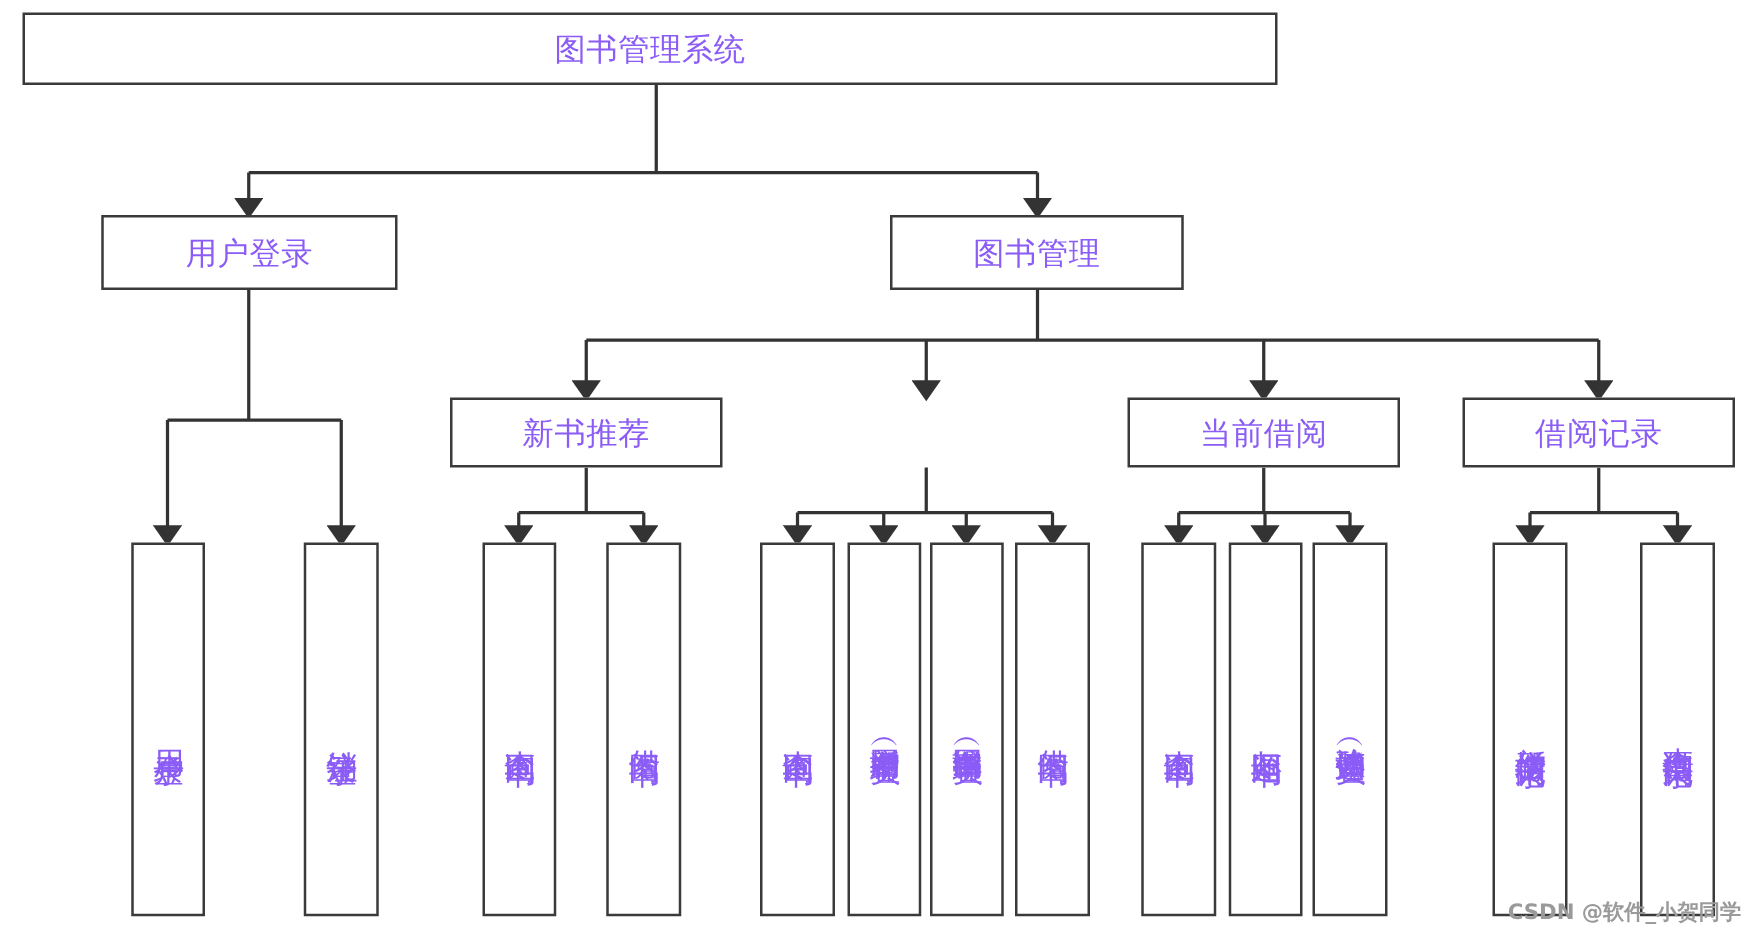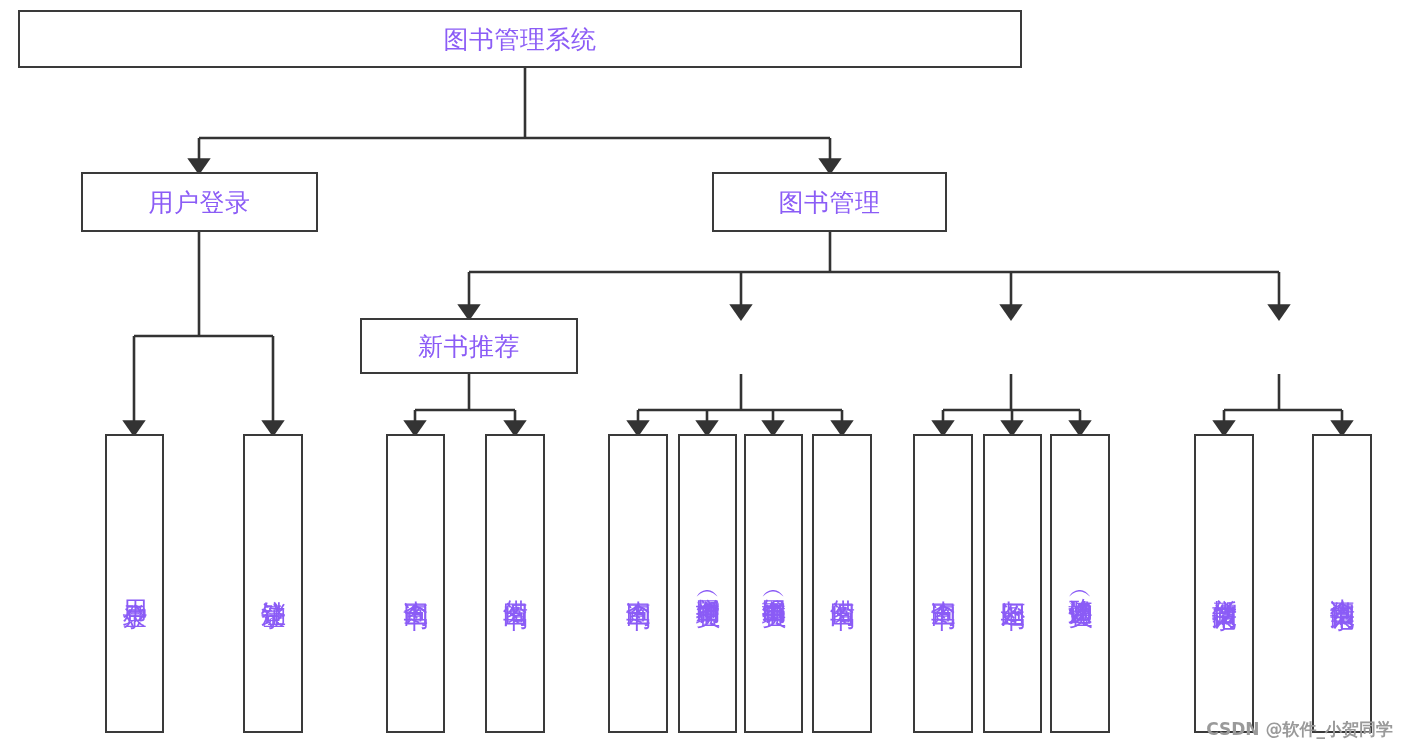--- a/index.html
+++ b/index.html
@@ -134,20 +134,26 @@
   <div class="node horizontal" style="left:81px; top:172px; width:237px; height:60px;">
     <span class="lbl">用户登录</span>
   </div>
   <div class="node horizontal" style="left:712px; top:172px; width:235px; height:60px;">
     <span class="lbl">图书管理</span>
   </div>
 
   <div class="node horizontal" style="left:360px; top:318px; width:218px; height:56px;text-align:right;">
     <span class="lbl">新书推荐</span>
   </div>
+  <div class="node horizontal" style="left:902px; top:318px; width:218px; height:56px;">
+    <span class="lbl">当前借阅</span>
+  </div>
+  <div class="node horizontal" style="left:1170px; top:318px; width:218px; height:56px;">
+    <span class="lbl">借阅记录</span>
+  </div>
 
   <div class="node vertical" style="left:105px; top:434px; width:59px; height:299px;">
     <span class="lbl">用户登录</span>
   </div>
   <div class="node vertical" style="left:243px; top:434px; width:60px; height:299px;">
     <span class="lbl">注销登录</span>
   </div>
   <div class="node vertical" style="left:386px; top:434px; width:59px; height:299px;">
     <span class="lbl">查询图书</span>
   </div>

